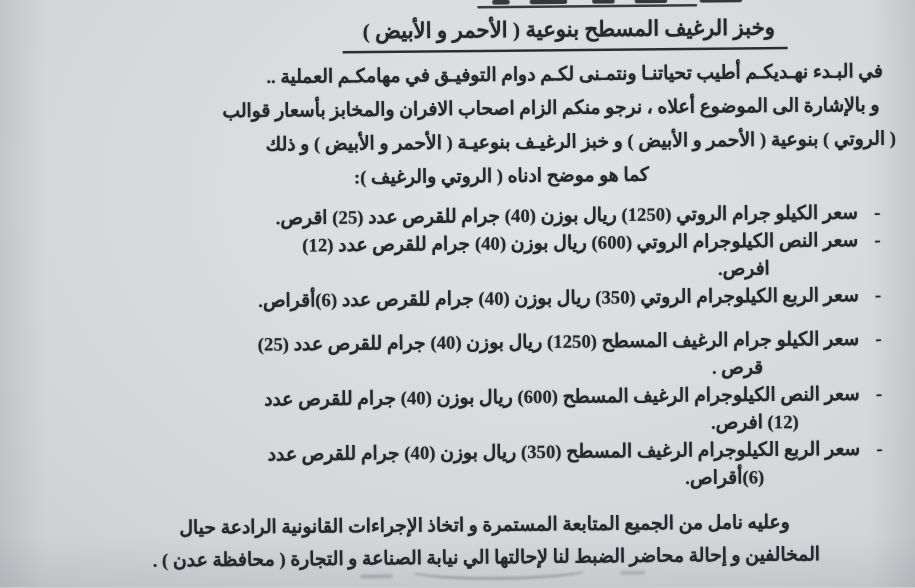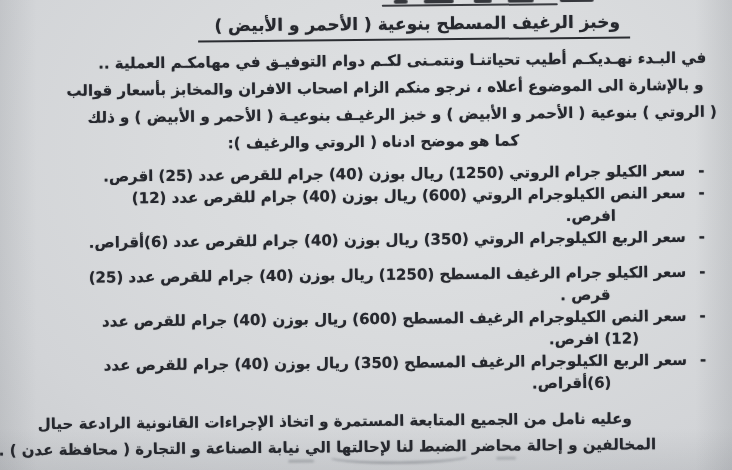--- a/index.html
+++ b/index.html
@@ -7,20 +7,21 @@
     width:732px;height:470px;overflow:hidden;position:relative;
     background:#cfd1d4;
     font-family:"DejaVu Sans",sans-serif;
   }
   .paper{
     position:absolute;inset:0;
     background:
       linear-gradient(90deg, rgba(80,85,92,0.12) 0%, rgba(0,0,0,0) 5%, rgba(0,0,0,0) 95%, rgba(80,85,92,0.14) 100%),
       linear-gradient(0deg, rgba(80,85,92,0.10) 0%, rgba(0,0,0,0) 9%),
       radial-gradient(ellipse at 58% 32%, #e0e2e4 0%, #d9dbdd 42%, #d2d4d7 78%, #cbcdd0 100%);
+    font-family: Liberation Serif, serif;
   }
   .content{
     position:absolute;inset:0;direction:rtl;color:#26282e;
     transform:rotate(-0.55deg);transform-origin:50% 50%;
     text-shadow:0 0 1px rgba(38,40,46,0.55);
   }
   .nowrap{white-space:nowrap;}
   
   .top-frag{position:relative;height:10px;}
   .top-frag .ul{position:absolute;top:5px;right:172px;width:176px;height:2px;background:#3a3c41;border-radius:1px;}

